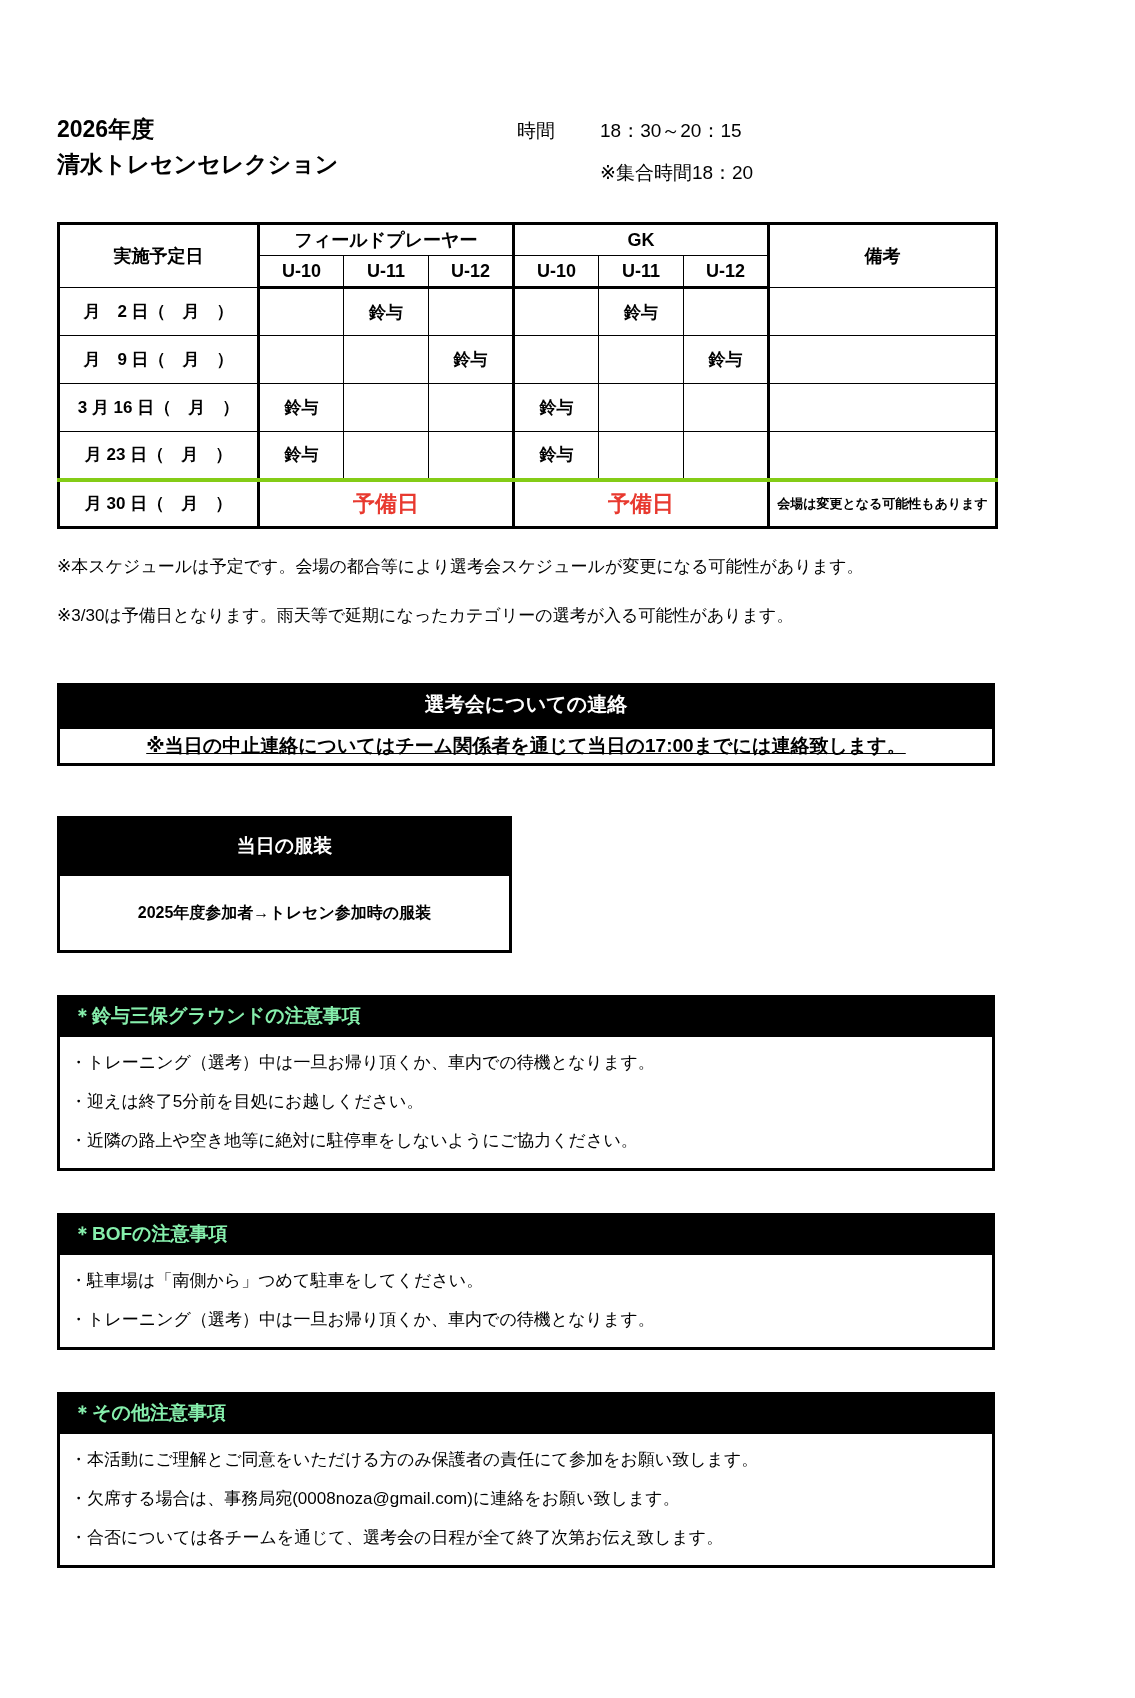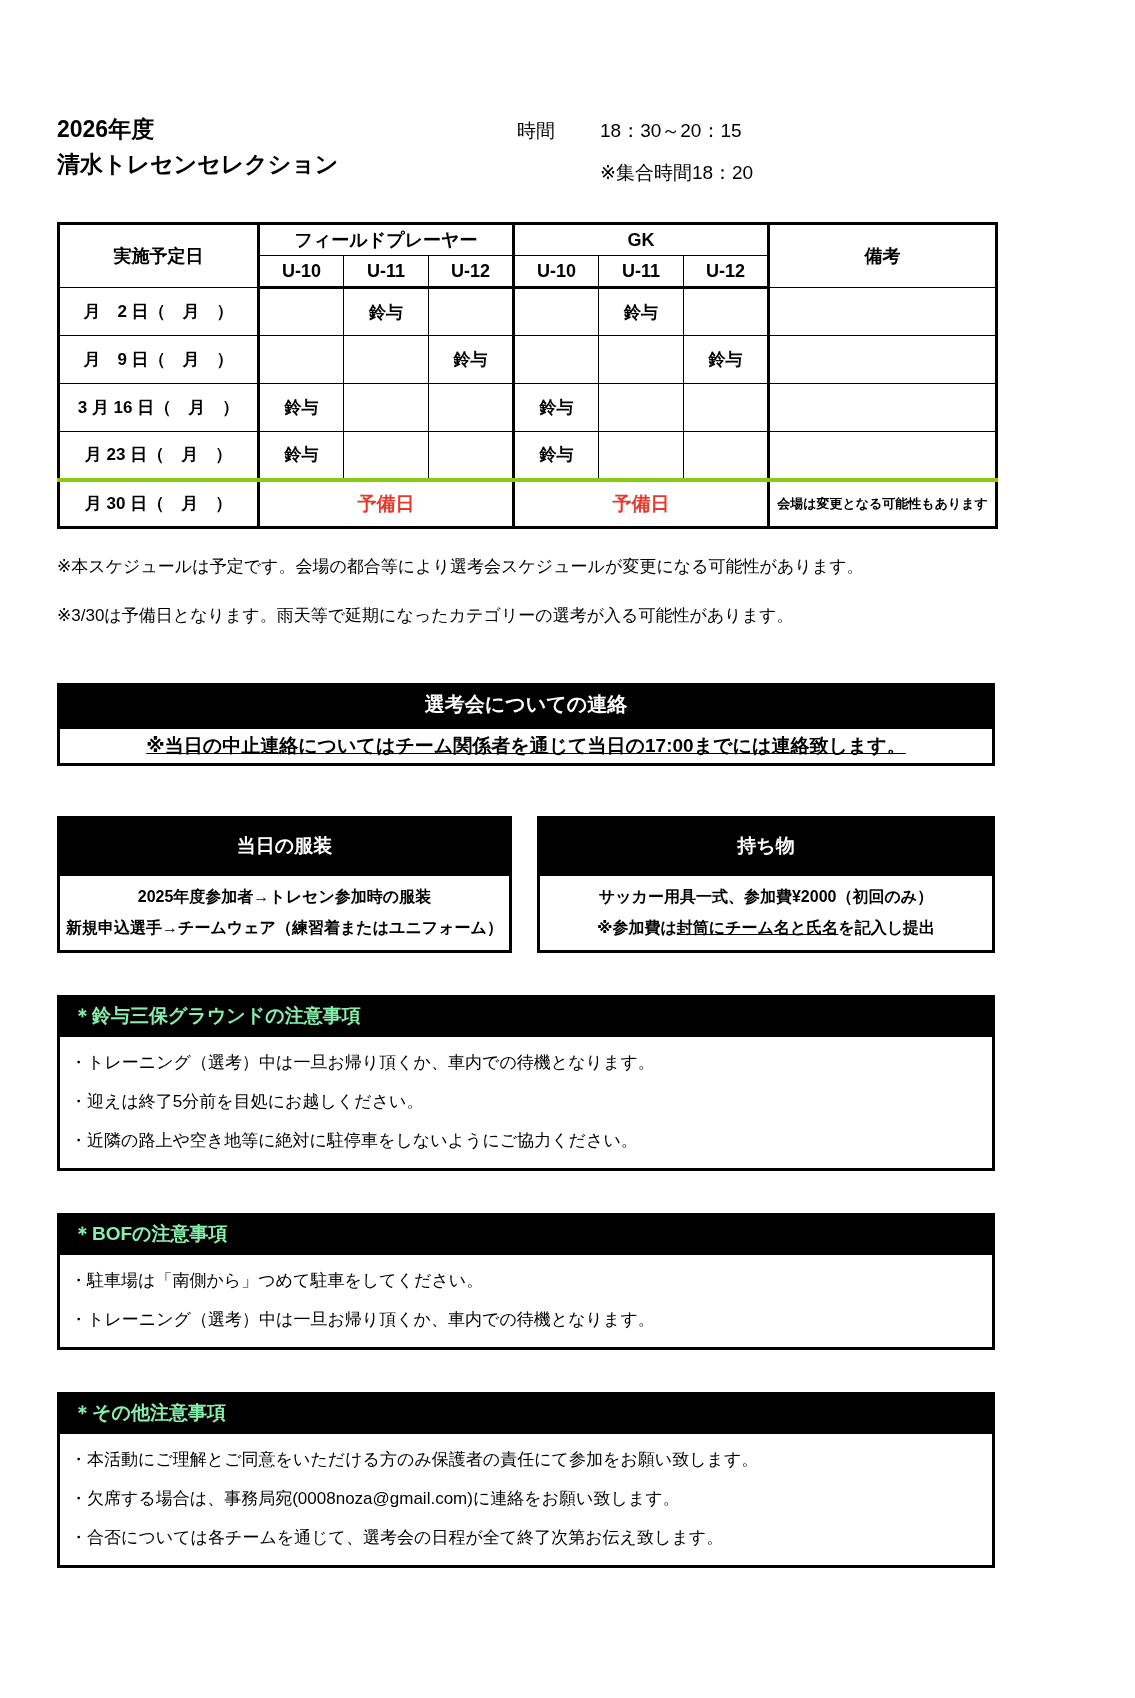--- a/index.html
+++ b/index.html
@@ -31,21 +31,21 @@
   }
   .col-date  { width:200px; }
   .col-age   { width:85px; }
   .col-rem   { width:228px; }
   tr.grp th  { height:30px; font-size:18px; }
   tr.ages th { height:30px; font-size:18px; border-bottom:3px solid #000; }
   tbody tr   { height:48px; font-size:17px; }
   tbody tr td { border-top:2px solid #000; }
   tr.reserve td { border-top:4px solid #84cc16;margin-left:16px; }
   .thick-l { border-left:3px solid #000 !important; }
-  td.reserve-cell { color:var(--reserve-red,#e8392f); font-size:19px; }
+  td.reserve-cell { color:var(--reserve-red,#e8392f); font-size:22px; }
   td.rem-note { font-size:13px; text-align:left; padding:0 3px; }
 
   
   .note { font-size:17px; font-weight:400; margin-top:26px; }
   .note:first-of-type { margin-top:46px; }
 
   
   .banner {
     margin-top:56px; height:43px; background:#000; color:#fff;
     display:flex; align-items:center; justify-content:center;
@@ -190,30 +190,20 @@
   <div class="banner">選考会についての連絡</div>
   <div class="notice-box">
     <span class="u">※当日の中止連絡についてはチーム関係者を通じて当日の17:00までには連絡致します。</span>
   </div>
 
   <div class="two-col">
     <div class="mini-box left">
       <div class="mini-head">当日の服装</div>
       <div class="mini-body">
         <div>2025年度参加者→トレセン参加時の服装</div>
-        <div>新規申込選手→チームウェア（練習着またはユニフォーム）</div>
-      </div>
-    </div>
-    <div class="mini-box right">
-      <div class="mini-head">持ち物</div>
-      <div class="mini-body">
-        <div>サッカー用具一式、参加費¥2000（初回のみ）</div>
-        <div>
-          <span>※参加費は</span><span class="u">封筒にチーム名と氏名</span><span>を記入し提出</span>
-        </div>
       </div>
     </div>
   </div>
 
   <div class="section">
     <div class="sec-head">＊鈴与三保グラウンドの注意事項</div>
     <div class="sec-body">
       <div class="sec-line">・トレーニング（選考）中は一旦お帰り頂くか、車内での待機となります。</div>
       <div class="sec-line">・迎えは終了5分前を目処にお越しください。</div>
       <div class="sec-line">・近隣の路上や空き地等に絶対に駐停車をしないようにご協力ください。</div>

